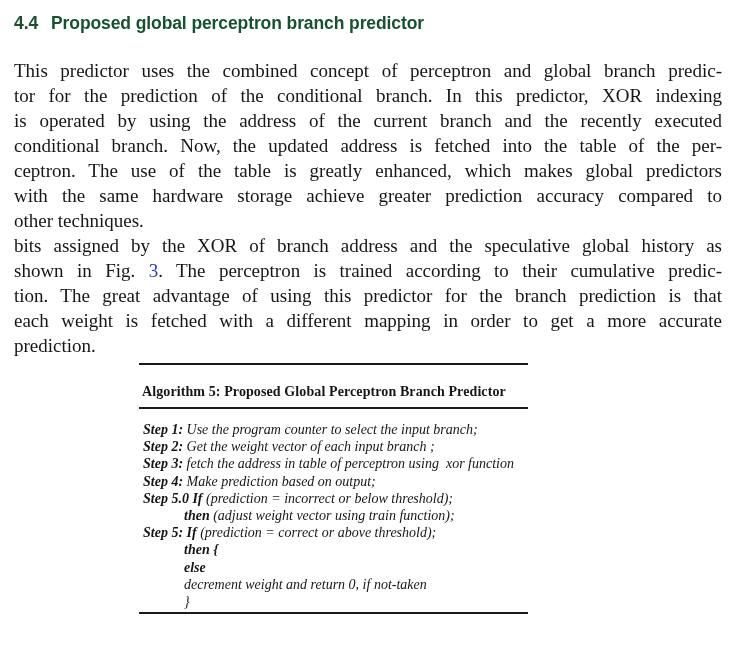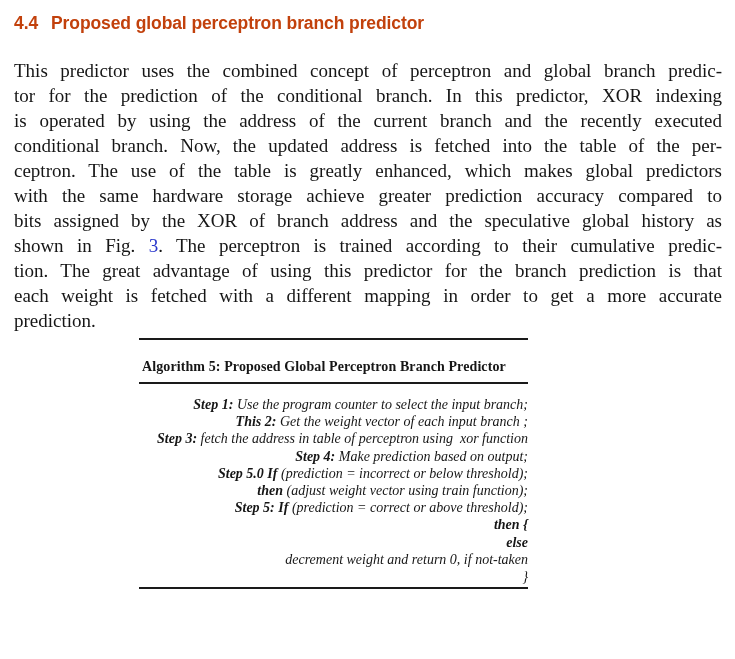--- a/index.html
+++ b/index.html
@@ -15,21 +15,21 @@
     overflow: hidden;
   }
   .section-heading {
     margin: 0;
     padding: 13px 0 0 14px;
     font-family: "Liberation Sans", sans-serif;
     font-weight: bold;
     font-size: 17.5px;
     line-height: 21px;
     letter-spacing: -0.1px;
-    color: #c2410c;
+    color: #14532d;
   }
   .heading-number { margin-right: 13px; }
   .bodytext {
     margin: 24px 13px 0 14px;
     font-size: 19px;
   }
   .jline {
     height: 25px;
     line-height: 25px;
     text-align: justify;
@@ -52,21 +52,20 @@
     padding: 18px 0 7px 3px;
     font-weight: bold;
     font-size: 14px;
     line-height: 17px;
     letter-spacing: 0.1px;
   }
   .algo-body {
     padding: 12px 0 2px 4px;
     font-style: italic;
     font-size: 14px;
-    text-align: right;
   }
   .aline {
     line-height: 17.2px;
     white-space: pre-wrap;
   }
   .aline .pfx { font-weight: bold; }
   .aline.ind { padding-left: 41px; }
 </style>
 </head>
 <body>
@@ -77,40 +76,41 @@
 
   <div class="bodytext">
 
     <div class="para">
       <div class="jline">This predictor uses the combined concept of perceptron and global branch predic-</div>
       <div class="jline">tor for the prediction of the conditional branch. In this predictor, XOR indexing</div>
       <div class="jline">is operated by using the address of the current branch and the recently executed</div>
       <div class="jline">conditional branch. Now, the updated address is fetched into the table of the per-</div>
       <div class="jline">ceptron. The use of the table is greatly enhanced, which makes global predictors</div>
       <div class="jline">with the same hardware storage achieve greater prediction accuracy compared to</div>
+      <div class="jline last">other techniques.</div>
     </div>
 
     <div class="para">
       <div class="jline">bits assigned by the XOR of branch address and the speculative global history as</div>
       <div class="jline"><span>shown in Fig. </span><a class="figlink">3</a><span>. The perceptron is trained according to their cumulative predic-</span></div>
       <div class="jline">tion. The great advantage of using this predictor for the branch prediction is that</div>
       <div class="jline">each weight is fetched with a different mapping in order to get a more accurate</div>
       <div class="jline last">prediction.</div>
     </div>
 
   </div>
 
   <div class="algo">
     <div class="rule"></div>
     <div class="algo-title">Algorithm 5: Proposed Global Perceptron Branch Predictor</div>
     <div class="rule"></div>
 
     <div class="algo-body">
       <div class="aline"><b class="pfx">Step 1:</b><span> Use the program counter to select the input branch;</span></div>
-      <div class="aline"><b class="pfx">This 2:</b><span> Get the weight vector of each input branch ;</span></div>
+      <div class="aline"><b class="pfx">Step 2:</b><span> Get the weight vector of each input branch ;</span></div>
       <div class="aline"><b class="pfx">Step 3:</b><span> fetch the address in table of perceptron using  xor function</span></div>
       <div class="aline"><b class="pfx">Step 4:</b><span> Make prediction based on output;</span></div>
       <div class="aline"><b class="pfx">Step 5.0 If</b><span> (prediction = incorrect or below threshold);</span></div>
       <div class="aline ind"><b class="pfx">then</b><span> (adjust weight vector using train function);</span></div>
       <div class="aline"><b class="pfx">Step 5: If</b><span> (prediction = correct or above threshold);</span></div>
       <div class="aline ind"><b class="pfx">then {</b><span></span></div>
       <div class="aline ind"><b class="pfx">else</b><span></span></div>
       <div class="aline ind"><b class="pfx"></b><span>decrement weight and return 0, if not-taken</span></div>
       <div class="aline ind"><b class="pfx"></b><span>}</span></div>
     </div>

